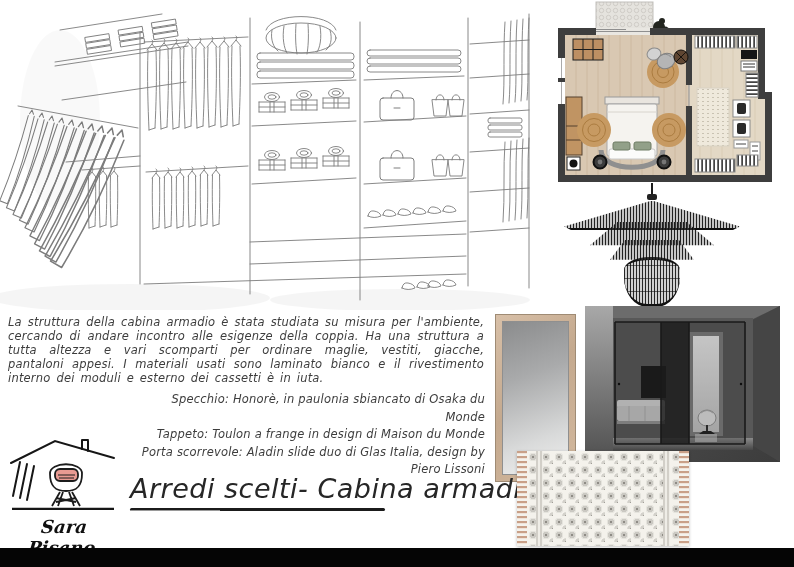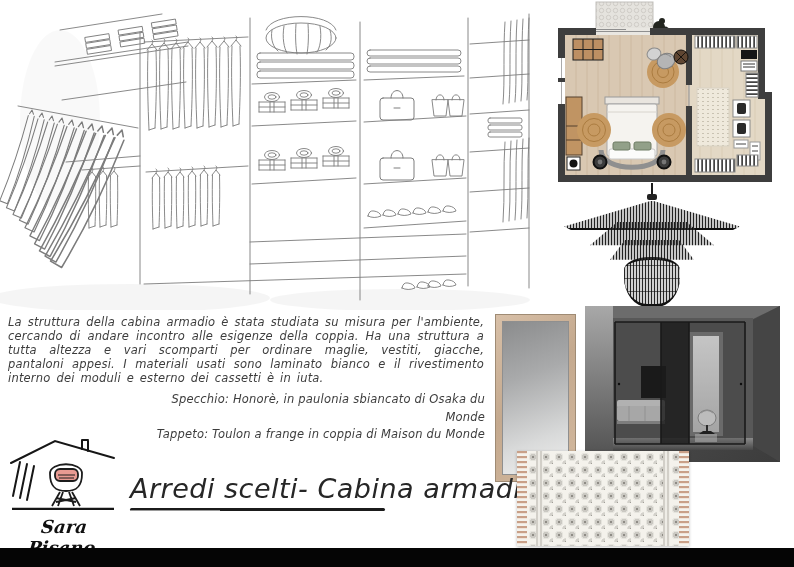--- a/index.html
+++ b/index.html
@@ -355,21 +355,22 @@
   <div class="t1 wiretex"></div>
   <div class="t2 wiretex"></div>
   <div class="t3 wiretex"></div>
   <div class="cage"></div>
 </div>
 
 <div class="abs para hand">La struttura della cabina armadio è stata studiata su misura per l'ambiente, cercando di andare incontro alle esigenze della coppia. Ha una struttura a tutta altezza e vari scomparti per ordinare maglie, vestiti, giacche, pantaloni appesi. I materiali usati sono laminato bianco e il rivestimento interno dei moduli e esterno dei cassetti è in iuta.</div>
 
 <div class="abs flist hand">
   <div>Specchio: Honorè, in paulonia sbiancato di Osaka du Monde</div>
-  <div>Tappeto: Toulon a frange in coppia di Maison du Monde</div>
+  <div>Tappeto: Toulon a frange in design di Maison du Monde</div>
+  <div>Porta scorrevole: Aladin slide duo di Glas Italia, design by Piero Lissoni</div>
 </div>
 
 <div class="abs mirror">
   <div class="glass"></div>
 </div>
 
 <div class="abs door">
 <svg width="195" height="156" viewBox="0 0 195 156">
   <defs>
     <linearGradient id="dbg" x1="0" y1="0" x2="1" y2="1">

